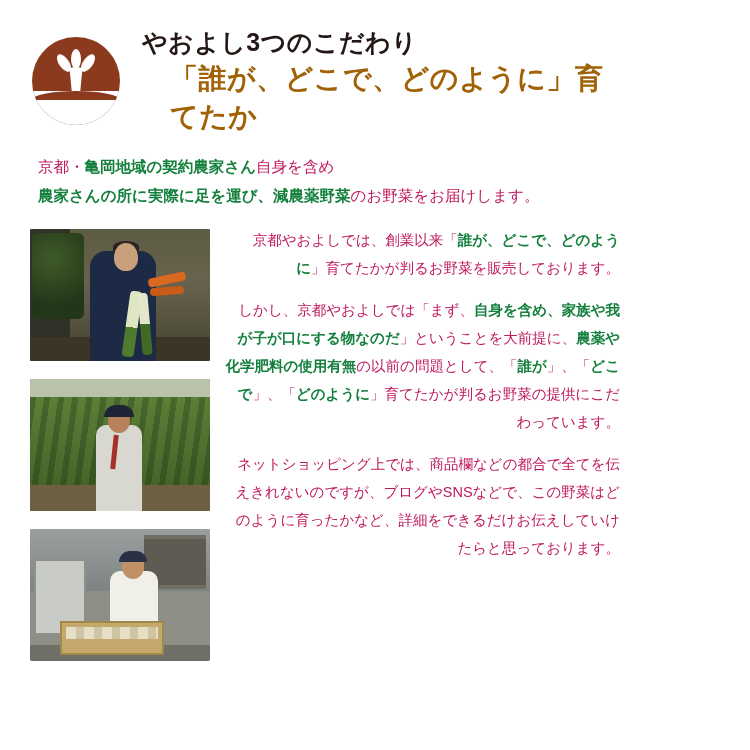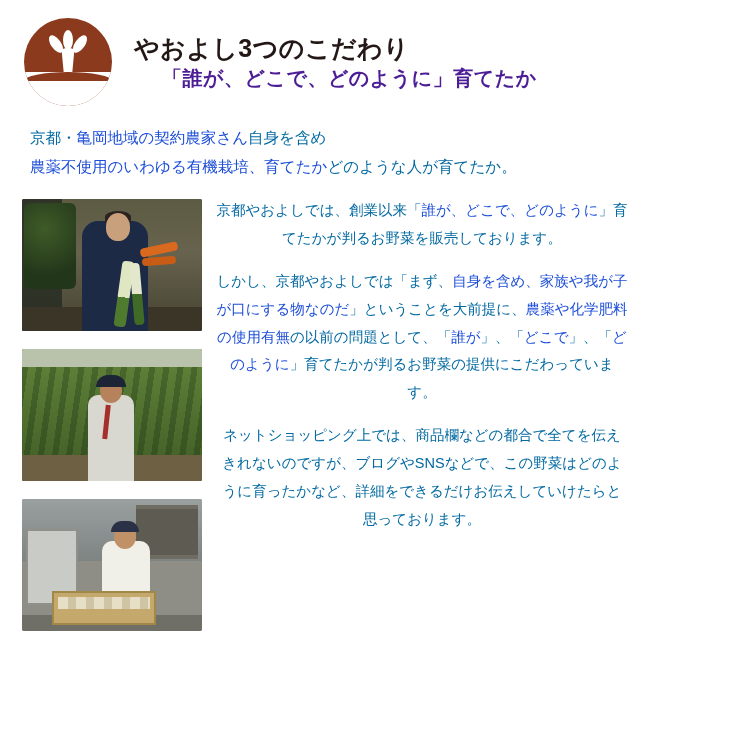--- a/index.html
+++ b/index.html
@@ -12,21 +12,21 @@
     height: 750px;
     background: #ffffff;
     font-family: "Liberation Sans", sans-serif;
     color: #231815;
     overflow: hidden;
   }
   .page {
     position: relative;
     width: 650px;
     height: 750px;
-    padding: 0;
+    padding: 8px;
   }
 
   
   .header {
     display: flex;
     align-items: center;
     padding: 18px 20px 8px 24px;
   }
   .logo-mark {
     width: 88px;
@@ -89,37 +89,37 @@
     justify-content: center;
   }
   .title-line1 {
     font-size: 25px;
     font-weight: bold;
     color: #231815;
     letter-spacing: 0.5px;
     line-height: 1.35;
   }
   .title-line2 {
-    font-size: 20px;
+    font-size: 28px;
     font-weight: bold;
-    color: #4c1d95;
+    color: #a16207;
     letter-spacing: 0.5px;
     line-height: 1.35;
     margin-left: 28px;
   }
 
   
   .intro {
     padding: 10px 24px 6px 30px;
     font-size: 15.5px;
     line-height: 1.85;
   }
   .intro .line { white-space: nowrap; }
-  .orange { color: #1d4ed8; font-weight: normal; }
-  .black-b { color: #0369a1; }
+  .orange { color: #15803d; font-weight: bold; }
+  .black-b { color: #be185d; }
 
   
   .content {
     padding: 8px 22px 0 22px;
     display: flex;
     gap: 14px;
   }
   .photos {
     flex: 0 0 180px;
     display: flex;
@@ -261,21 +261,21 @@
 
   .text-col {
     flex: 1 1 auto;
     padding-top: 2px;
   }
   .para {
     font-size: 14.5px;
     line-height: 1.92;
     margin: 0 0 15px 0;
     color: #231815;
-    text-align: center;
+    text-align: right;
   }
   .para:last-child { margin-bottom: 0; }
 </style>
 </head>
 <body>
 
 <div class="page">
 
   <div class="header">
     <div class="logo-mark">
@@ -288,21 +288,21 @@
       <div class="soil"></div>
     </div>
     <div class="header-titles">
       <div class="title-line1">やおよし3つのこだわり</div>
       <div class="title-line2">「誰が、どこで、どのように」育てたか</div>
     </div>
   </div>
 
   <div class="intro">
     <div class="line"><span class="black-b">京都・</span><span class="orange">亀岡地域の契約農家さん</span><span class="black-b">自身を含め</span></div>
-    <div class="line"><span class="orange">農薬不使用のいわゆる有機栽培、育てたか</span><span class="black-b">どのような人が育てたか。</span></div>
+    <div class="line"><span class="orange">農家さんの所に実際に足を運び、減農薬野菜</span><span class="black-b">のお野菜をお届けします。</span></div>
   </div>
 
   <div class="content">
 
     <div class="photos">
       <div class="photo photo1">
         <div class="bg-shelf"></div>
         <div class="greens-left"></div>
         <div class="floor"></div>
         <div class="person"></div>

